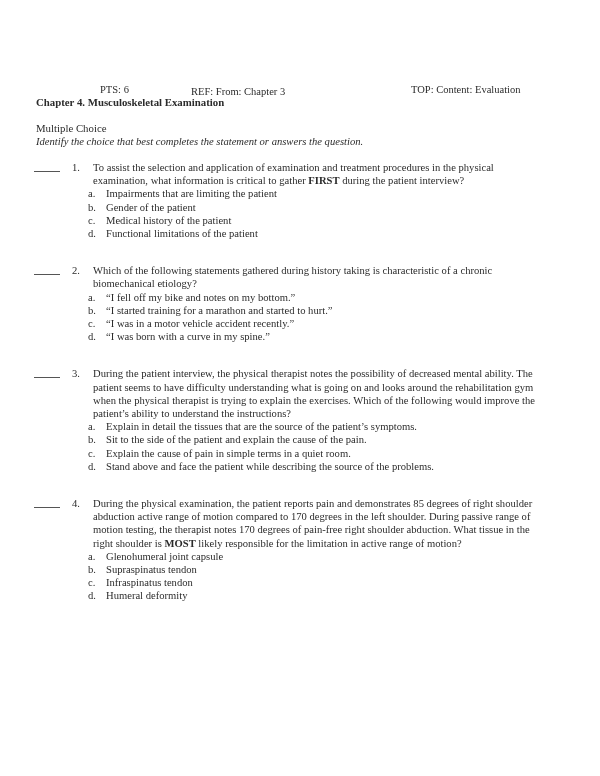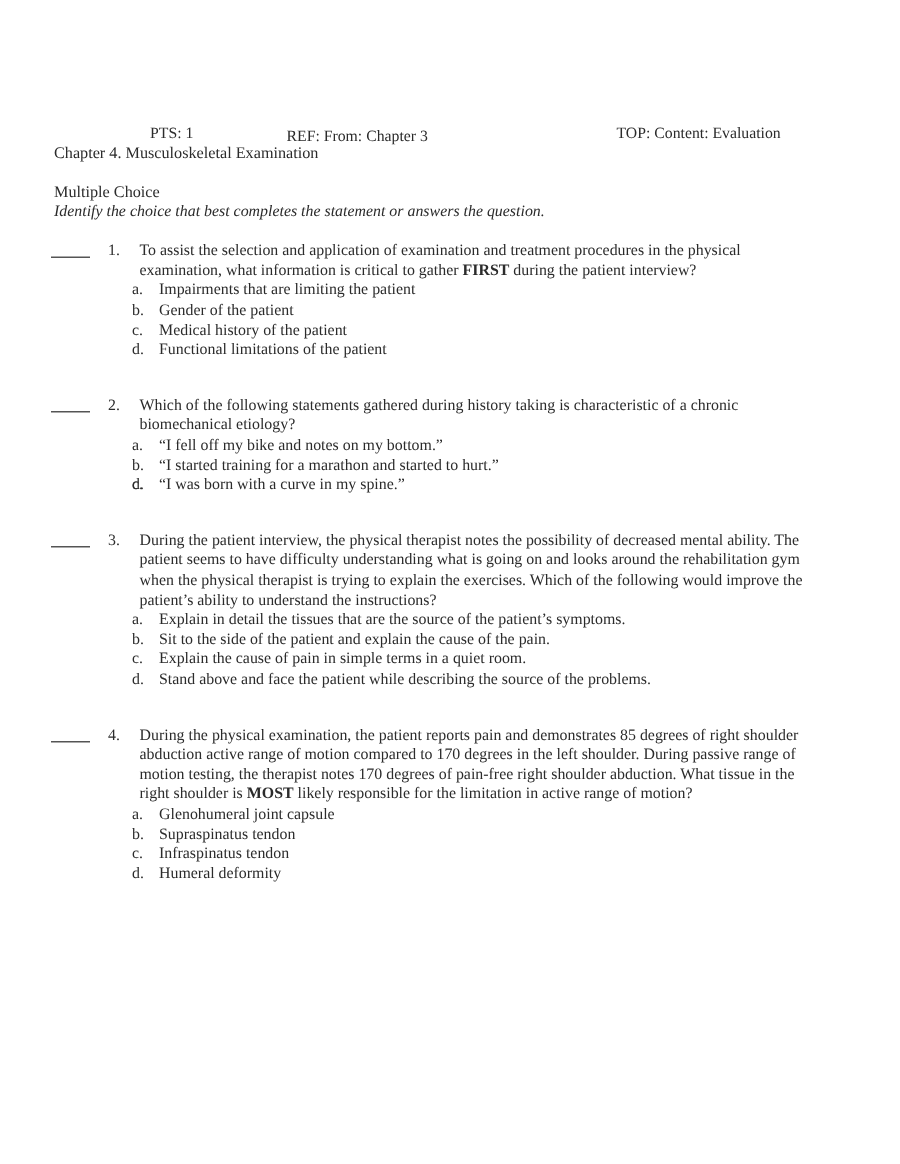--- a/index.html
+++ b/index.html
@@ -39,21 +39,21 @@
   .meta-ref   { position: absolute; left: 155px; top: 2px; }
   .meta-top   { position: absolute; left: 342px; top: 0; margin-left: 33px; }
 
   
   .chapter-heading {
     position: absolute;
     left: 36px;
     top: 95px;
     font-size: 10.8px;
     line-height: 14px;
-    font-weight: normal;
+    font-weight: bold;
     white-space: nowrap;
   }
 
   
   .section-heading {
     position: absolute;
     left: 36px;
     top: 121px;
     font-size: 10.8px;
     line-height: 14px;
@@ -126,21 +126,21 @@
     left: 0;
     top: 0;
   }
 </style>
 </head>
 <body>
 
 <div class="page">
 
   <div class="meta-line">
-    <span class="meta-pts">PTS:  1</span>
+    <span class="meta-pts">PTS:  6</span>
     <span class="meta-ref">REF:  From: Chapter 3</span>
     <span class="meta-top">TOP:  Content: Evaluation</span>
   </div>
 
   <div class="chapter-heading">Chapter 4. Musculoskeletal Examination</div>
 
   <div class="section-heading">Multiple Choice</div>
   <div class="section-instruction">Identify the choice that best completes the statement or answers the question.</div>
 
   <div class="questions" id="questions-container">
@@ -155,21 +155,21 @@
           <li class="option"><span class="option-letter">d.</span><span>Functional limitations of the patient</span></li>
         </ul>
       </div>
       <div class="question-block">
         <div class="answer-blank"></div>
         <div class="q-number">2.</div>
         <p class="q-stem"><span>Which of the following statements gathered during history taking is characteristic of a chronic biomechanical etiology?</span></p>
         <ul class="options">
           <li class="option"><span class="option-letter">a.</span><span>“I fell off my bike and notes on my bottom.”</span></li>
           <li class="option"><span class="option-letter">b.</span><span>“I started training for a marathon and started to hurt.”</span></li>
-          <li class="option"><span class="option-letter">c.</span></li>
+          <li class="option"><span class="option-letter">c.</span><span>“I was in a motor vehicle accident recently.”</span></li>
           <li class="option"><span class="option-letter">d.</span><span>“I was born with a curve in my spine.”</span></li>
         </ul>
       </div>
       <div class="question-block">
         <div class="answer-blank"></div>
         <div class="q-number">3.</div>
         <p class="q-stem"><span>During the patient interview, the physical therapist notes the possibility of decreased mental ability. The patient seems to have difficulty understanding what is going on and looks around the rehabilitation gym when the physical therapist is trying to explain the exercises. Which of the following would improve the patient’s ability to understand the instructions?</span></p>
         <ul class="options">
           <li class="option"><span class="option-letter">a.</span><span>Explain in detail the tissues that are the source of the patient’s symptoms.</span></li>
           <li class="option"><span class="option-letter">b.</span><span>Sit to the side of the patient and explain the cause of the pain.</span></li>

